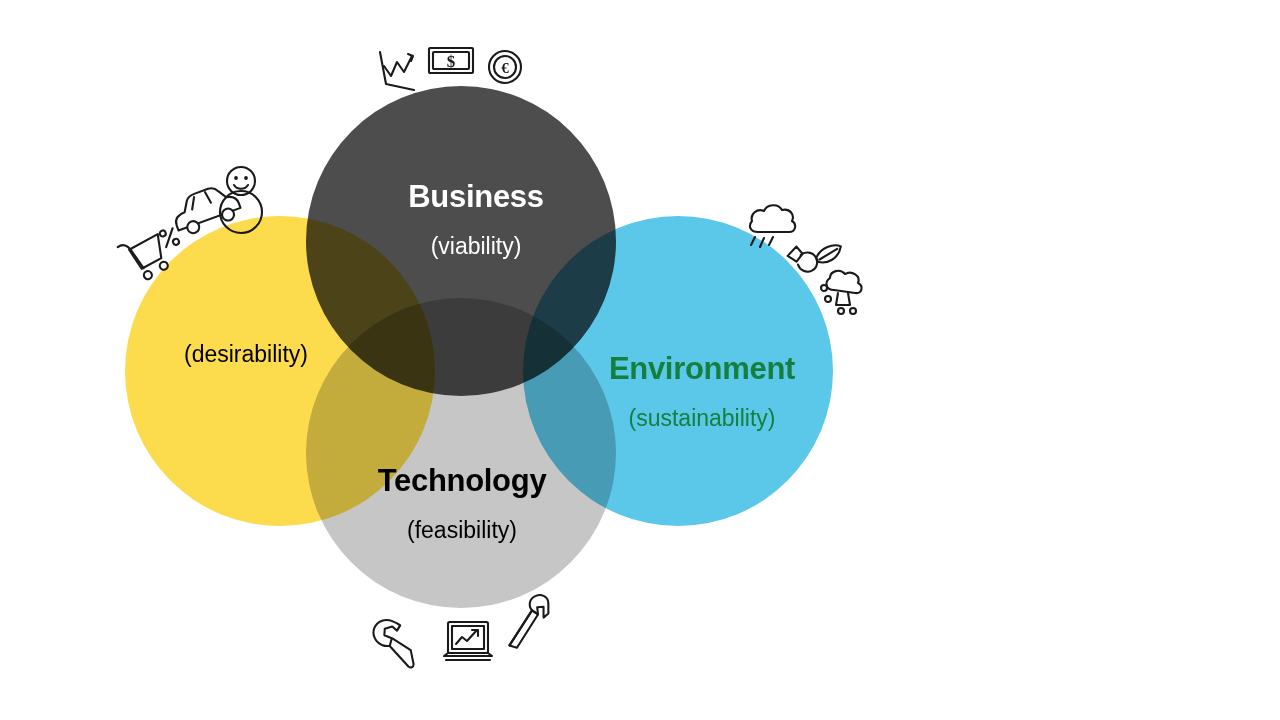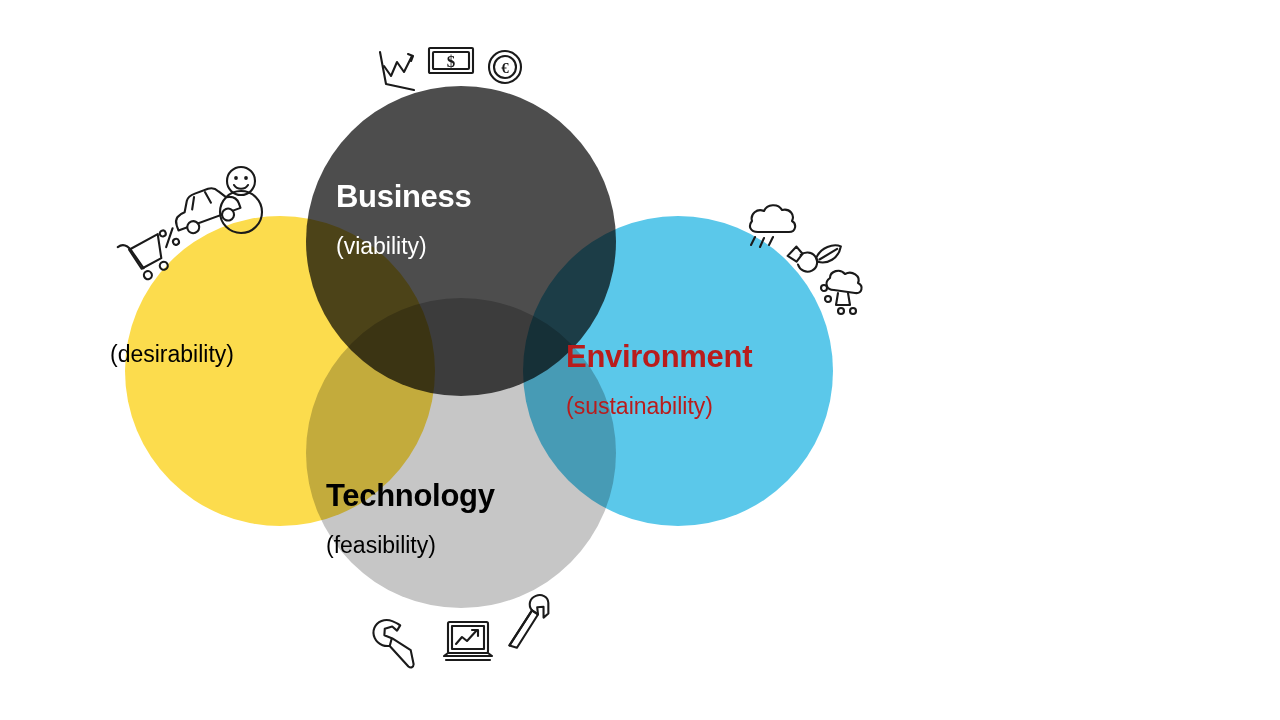--- a/index.html
+++ b/index.html
@@ -51,20 +51,21 @@
   }
   #circle-technology {
     left: 306px;  top: 298px;
     width: 310px; height: 310px;
     background: #c6c6c6;
   }
 
   
   .label {
     position: absolute;
+    text-align: center;
     line-height: 1.12;
     user-select: none;
   }
   .label .title {
     display: block;
     font-size: 31px;
     font-weight: bold;
     letter-spacing: -0.3px;
   }
   .label .sub {
@@ -75,25 +76,25 @@
   }
   #label-business {
     left: 336px; top: 180px; width: 280px;
     color: #ffffff;
   }
   #label-people {
     left: 110px; top: 323px; width: 272px;
     color: #000000;
   }
   #label-environment {
-    left: 566px; top: 340px; width: 272px;
-    color: #b91c1c;
+    left: 566px; top: 352px; width: 272px;
+    color: #15803d;
   }
   #label-technology {
-    left: 326px; top: 479px; width: 272px;
+    left: 326px; top: 464px; width: 272px;
     color: #000000;
   }
 
   
   .doodles {
     position: absolute;
     pointer-events: none;
   }
   .doodles svg {
     display: block;

